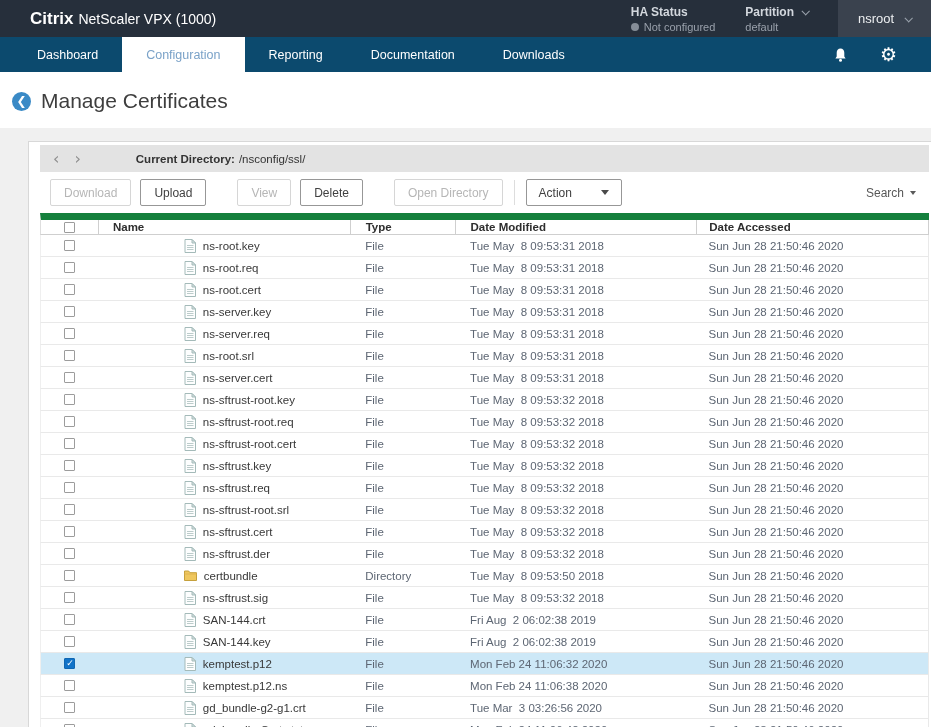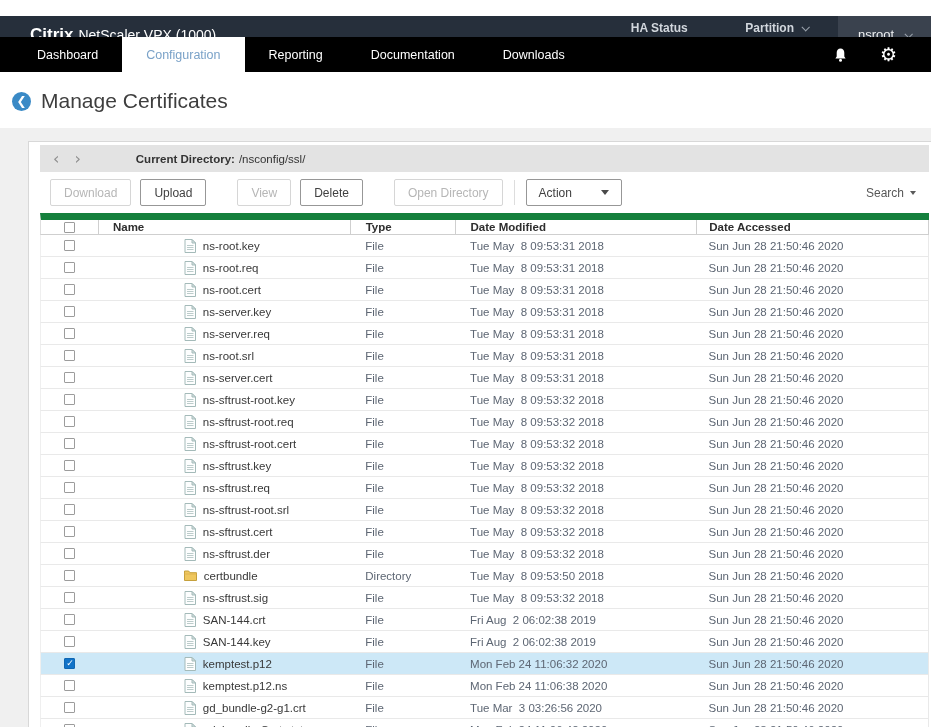--- a/index.html
+++ b/index.html
@@ -1,35 +1,35 @@
 <!DOCTYPE html>
 <html><head>
 <meta charset="utf-8">
 <style>
   * { box-sizing: border-box; margin: 0; padding: 0; }
   html,body { width: 931px; height: 727px; overflow: hidden; }
   body { position: relative; background: #fff; font-family: "Liberation Sans", sans-serif; }
 
   
-  .topbar { position: absolute; top:16px; left:0; width:931px; height:37px; background:#262f3b; display:flex; align-items:center; }
+  .topbar { position: absolute; top:0; left:0; width:931px; height:37px; background:#262f3b; display:flex; align-items:center; }
   .brand { margin-left:30px; color:#fff; white-space:nowrap; }
   .brand-bold { font-weight:700; font-size:17px; }
   .brand-rest { font-size:14px; margin-left:5px; }
   .topbar-right { position:absolute; right:0; top:0; height:37px; display:flex; align-items:stretch; }
   .tb-block { display:flex; flex-direction:column; justify-content:center; margin-right:30px; }
   .tb-label-row { display:flex; align-items:center; gap:8px; }
   .tb-label { color:#d2d7dd; font-size:12px; font-weight:700; }
   .tb-sub { display:flex; align-items:center; gap:5px; margin-top:2px; }
   .tb-sub-text { color:#99a0ab; font-size:11px; }
   .ha-dot { width:8px; height:8px; border-radius:50%; background:#858d97; }
   .chev { width:6px; height:6px; border-right:1.5px solid #9aa2ac; border-bottom:1.5px solid #9aa2ac; transform:rotate(45deg) translateY(-1px); display:inline-block; }
   .user-box { width:93px; margin-right:0; background:#3a424e; display:flex; align-items:center; justify-content:center; gap:11px; color:#eceef0; font-size:13px; }
 
   
-  .navbar { position:absolute; top:37px; left:0; width:931px; height:35px; background:#000000; display:flex; align-items:stretch; }
+  .navbar { position:absolute; top:37px; left:0; width:931px; height:35px; background:#0c4a6e; display:flex; align-items:stretch; }
   .nav-tab { display:flex; align-items:center; padding:0 24px; color:#fff; font-size:12.5px; cursor:pointer; }
   .nav-tab:first-child { margin-left:13px; }
   .nav-tab.active { background:#fff; color:#7aa2c8; }
   .nav-icons { margin-left:auto; display:flex; align-items:center; gap:32px; margin-right:34px; }
   .gear-glyph { color:#fff; font-size:19px; line-height:1; }
 
   
   .page-head { position:absolute; top:89px; left:12px; display:flex; align-items:center; gap:10px; }
   .back-btn { width:19px; height:19px; border-radius:50%; background:#3a8ac6; color:#fff; font-size:12px; display:flex; align-items:center; justify-content:center; cursor:pointer; }
   .page-title { font-size:21px; color:#3e3e3e; font-weight:400; }

